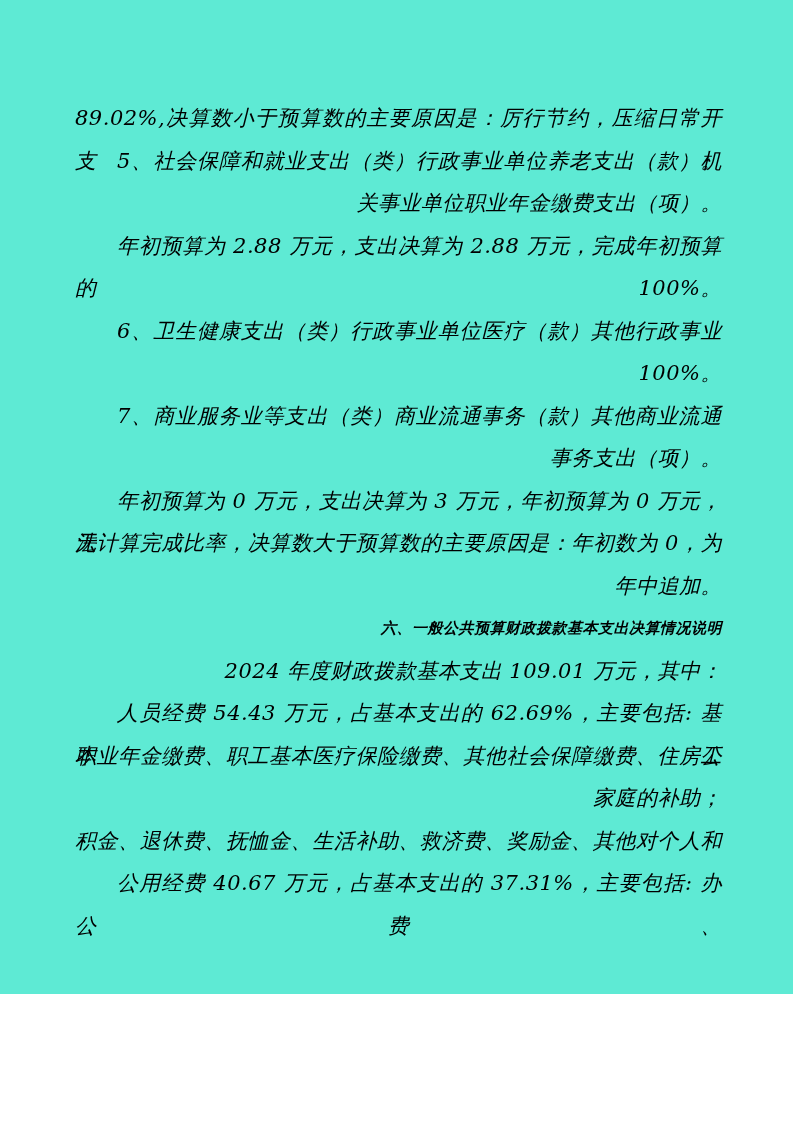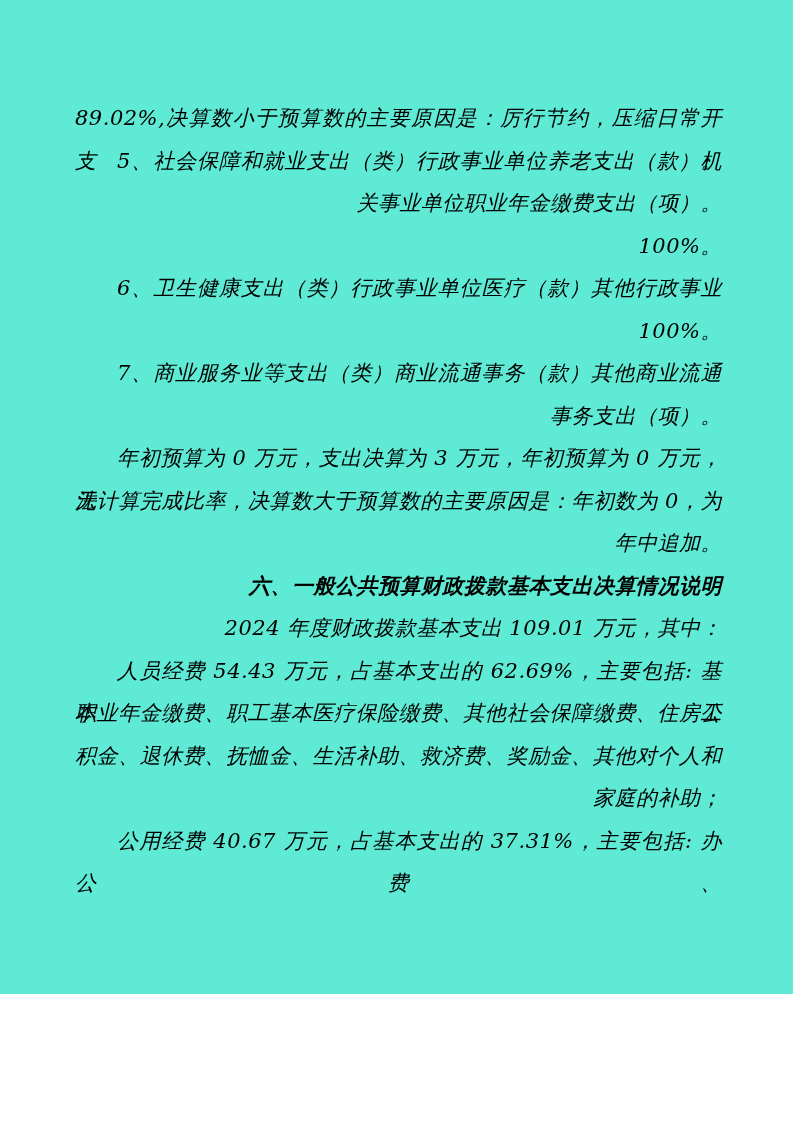--- a/index.html
+++ b/index.html
@@ -37,21 +37,21 @@
     text-align: justify;
     text-align-last: justify;
     text-justify: inter-character;
   }
   .line.indent {
     text-indent: 42px;
   }
   .line.heading {
     font-family: "DejaVu Sans", "Liberation Sans", sans-serif;
     font-weight: 700;
-    font-size: 21px;
+    font-size: 15px;
   }
   .page-number {
     position: absolute;
     top: 1039px;
     left: 0;
     width: 100%;
     text-align: center;
     font-family: "DejaVu Sans", "Liberation Sans", sans-serif;
     font-size: 16px;
     color: #1a1a1a;
@@ -59,30 +59,31 @@
   }
 </style>
 </head>
 <body>
 
 <div class="page">
   <div class="text-block">
     <div class="line full">89.02%,决算数小于预算数的主要原因是：厉行节约，压缩日常开支。</div>
     <div class="line full indent">5、社会保障和就业支出（类）行政事业单位养老支出（款）机</div>
     <div class="line">关事业单位职业年金缴费支出（项）。</div>
+    <div class="line full indent">年初预算为 2.88 万元，支出决算为 2.88 万元，完成年初预算的</div>
     <div class="line">100%。</div>
     <div class="line full indent">6、卫生健康支出（类）行政事业单位医疗（款）其他行政事业</div>
     <div class="line">100%。</div>
     <div class="line full indent">7、商业服务业等支出（类）商业流通事务（款）其他商业流通</div>
     <div class="line">事务支出（项）。</div>
     <div class="line full indent">年初预算为 0 万元，支出决算为 3 万元，年初预算为 0 万元，无</div>
     <div class="line full">法计算完成比率，决算数大于预算数的主要原因是：年初数为 0，为</div>
     <div class="line">年中追加。</div>
     <div class="line heading indent">六、一般公共预算财政拨款基本支出决算情况说明</div>
     <div class="line indent">2024 年度财政拨款基本支出 109.01 万元，其中：</div>
     <div class="line full indent">人员经费 54.43 万元，占基本支出的 62.69%，主要包括: 基本工</div>
     <div class="line full">职业年金缴费、职工基本医疗保险缴费、其他社会保障缴费、住房公</div>
+    <div class="line">家庭的补助；</div>
     <div class="line full">积金、退休费、抚恤金、生活补助、救济费、奖励金、其他对个人和</div>
-    <div class="line">家庭的补助；</div>
     <div class="line full indent">公用经费 40.67 万元，占基本支出的 37.31%，主要包括: 办公费、</div>
   </div>
   <div class="page-number">- 10 -</div>
 </div>
 
 </body></html>

